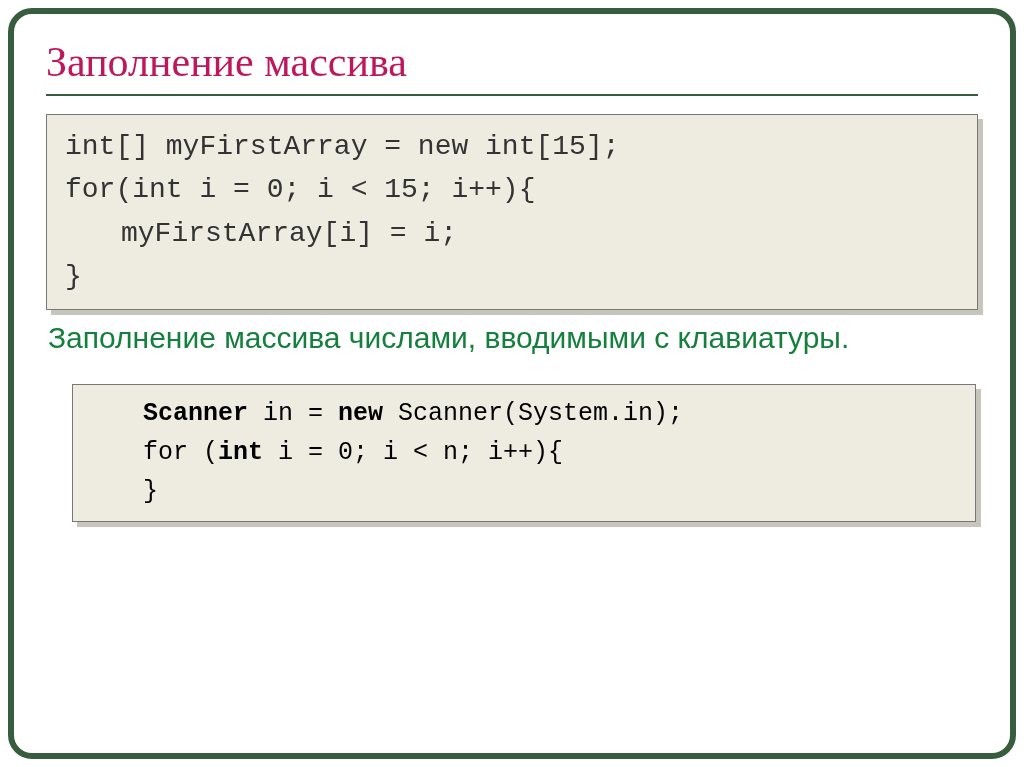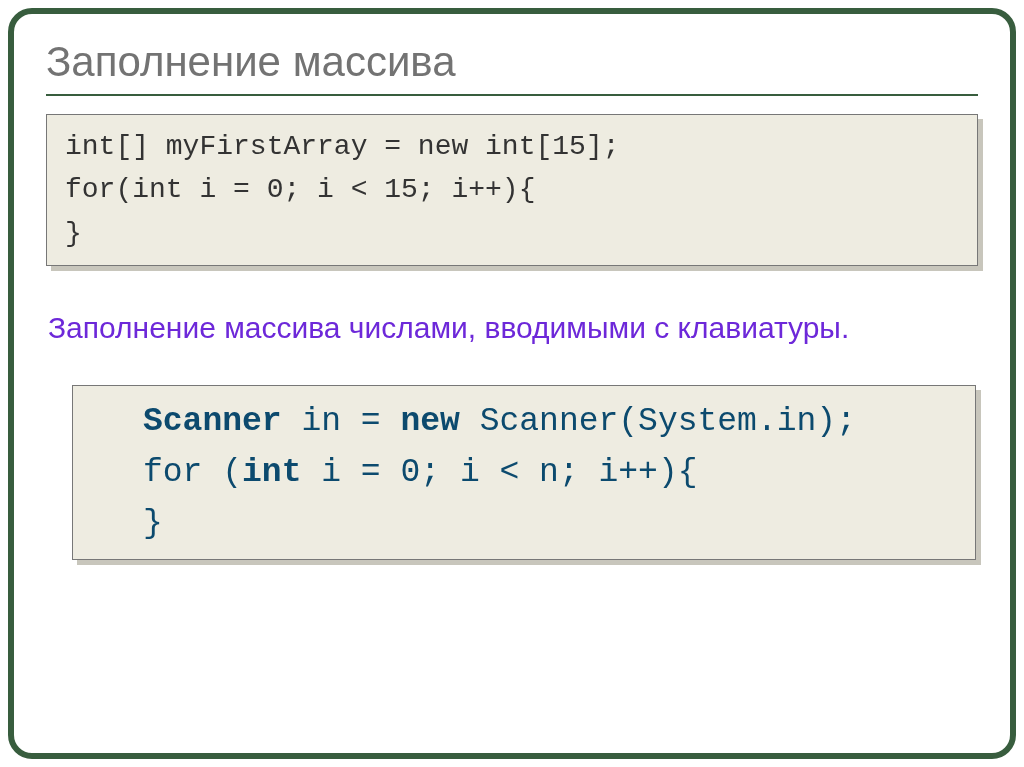--- a/index.html
+++ b/index.html
@@ -21,63 +21,64 @@
       height: 100%;
       border: 6px solid #385d3e;
       border-radius: 24px;
       padding: 24px 32px;
       background: #ffffff;
     }
     
     .title {
       font-size: 42px;
       font-weight: normal;
-      color: #737373;
+      color: #be185d;
       margin-bottom: 8px;
+      font-family: Liberation Serif, serif;
     }
     
     .title-underline {
       height: 2px;
       background: #385d3e;
       margin-bottom: 18px;
     }
     
     .code-block {
       background: #eeece1;
       border: 1px solid #777777;
       box-shadow: 5px 5px 0 #c8c6bc;
       padding: 10px 18px;
-      margin-bottom: 42px;
+      margin-bottom: 8px;
       font-family: "Courier New", Courier, monospace;
       font-size: 28px;
       line-height: 1.55;
       color: #333333;
     }
     
     .code-block .line {
       white-space: pre;
     }
     
     .description {
       font-size: 30px;
-      color: #6d28d9;
+      color: #15803d;
       line-height: 1.35;
-      margin-bottom: 36px;
+      margin-bottom: 26px;
       padding-left: 2px;
     }
     
     .code-block-2 {
       background: #eeece1;
       border: 1px solid #777777;
       box-shadow: 5px 5px 0 #c8c6bc;
       padding: 10px 18px 10px 70px;
       font-family: "Courier New", Courier, monospace;
-      font-size: 33px;
+      font-size: 25px;
       line-height: 1.55;
-      color: #0c4a6e;
+      color: #000000;
       margin-left: 26px;
       margin-right: 2px;
     }
     
     .code-block-2 .line {
       white-space: pre;
     }
     
     .bold {
       font-weight: bold;
@@ -94,20 +95,21 @@
 </head>
 <body>
 
 <div class="slide-container">
   <h1 class="title">Заполнение массива</h1>
   <div class="title-underline"></div>
 
   <div class="code-block">
     <div class="line">int[] myFirstArray = new int[15];</div>
     <div class="line">for(int i = 0; i &lt; 15; i++){</div>
+    <div class="line indent1">myFirstArray[i] = i;</div>
     <div class="line">}</div>
   </div>
 
   <div class="description">Заполнение массива числами, вводимыми с клавиатуры.</div>
 
   <div class="code-block-2">
     <div class="line"><span class="bold">Scanner</span><span> in = </span><span class="bold">new</span><span> Scanner(System.in);</span></div>
     <div class="line"><span>for (</span><span class="bold">int</span><span> i = 0; i &lt; n; i++){</span></div>
     <div class="line">}</div>
   </div>

